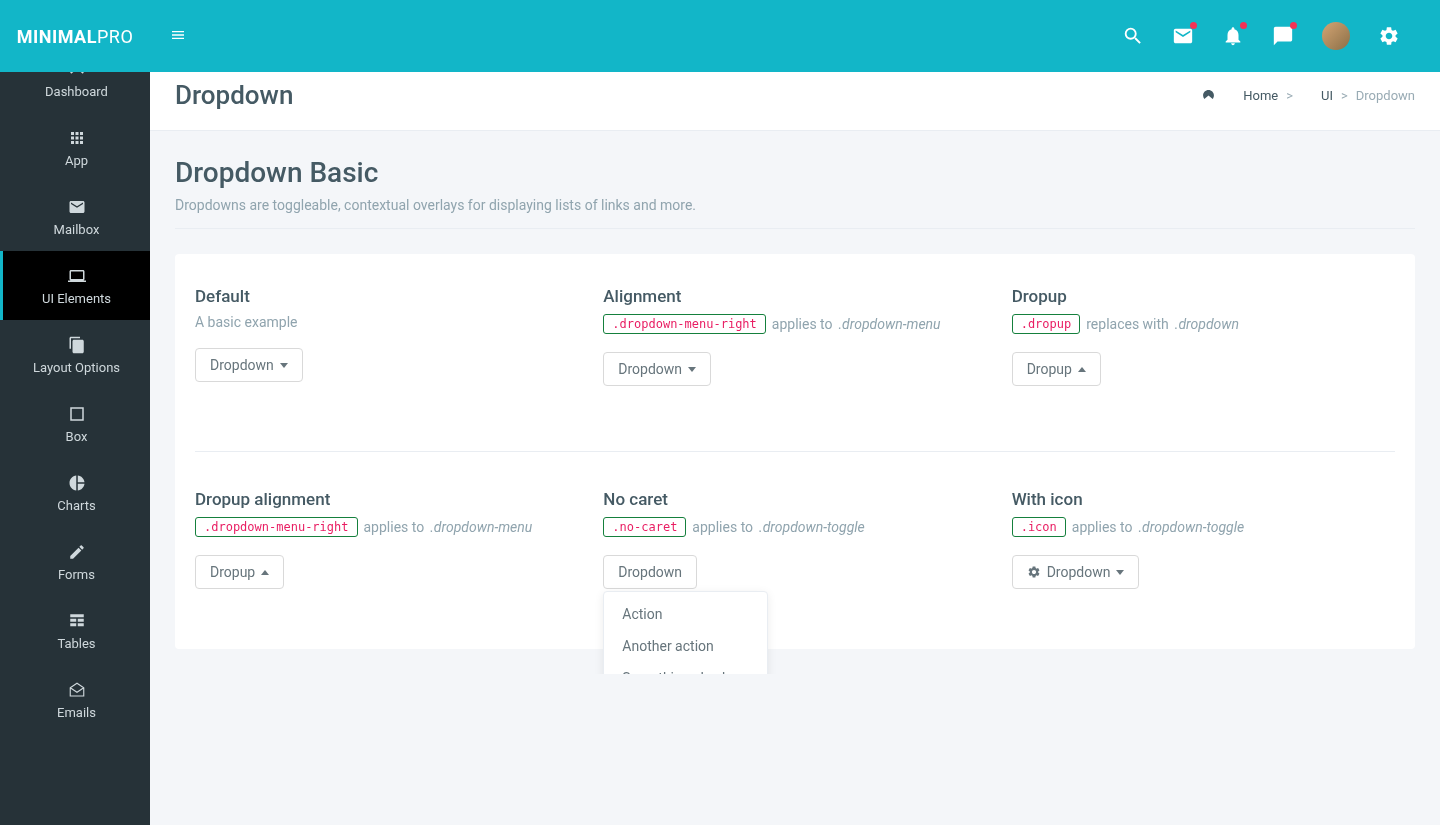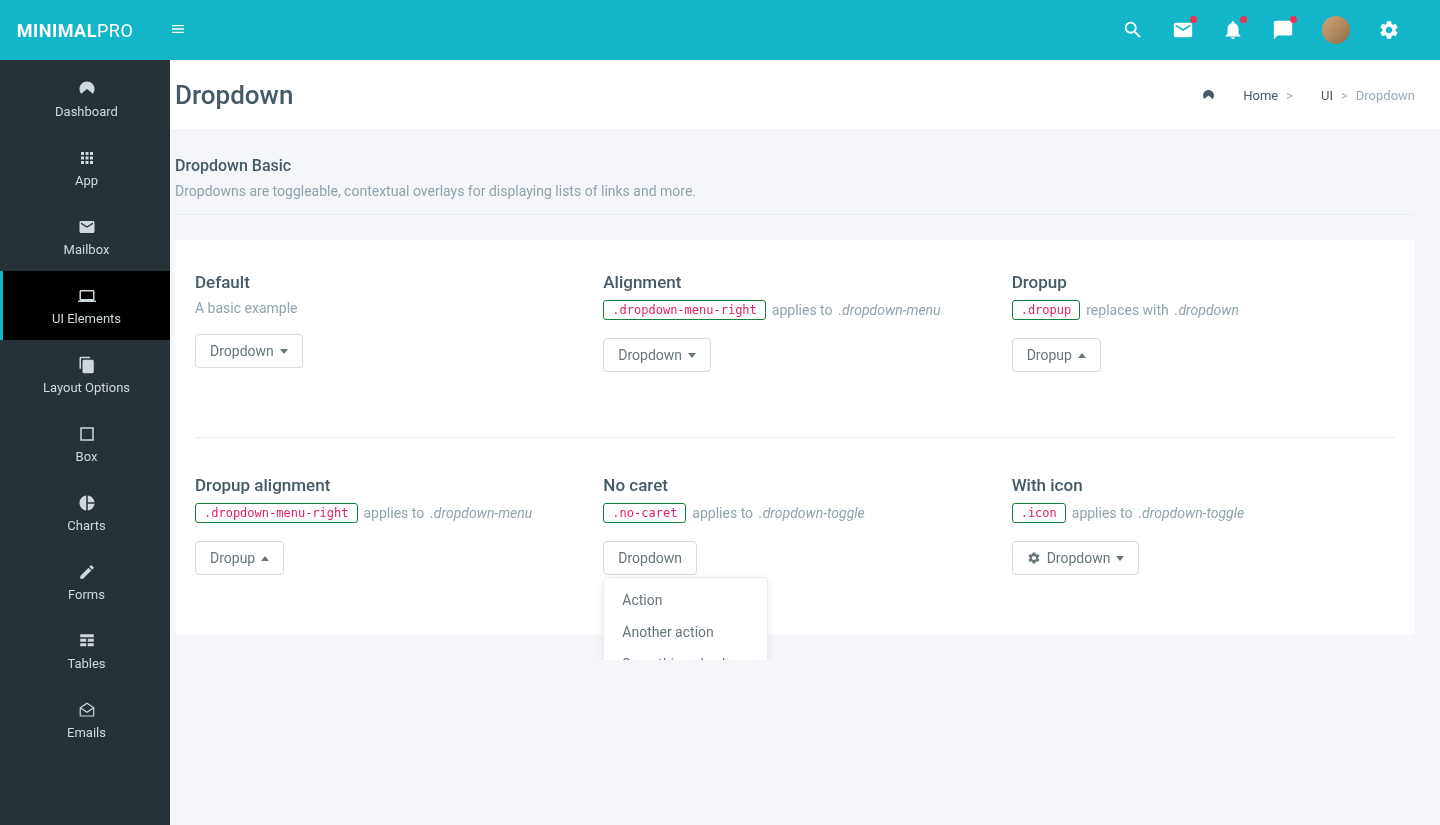--- a/index.html
+++ b/index.html
@@ -1,48 +1,48 @@
 <!DOCTYPE html>
 <html><head>
 <meta charset="utf-8">
 <style>
 * { margin: 0; padding: 0; box-sizing: border-box; }
 body { font-family: -apple-system, BlinkMacSystemFont, "Segoe UI", Roboto, "Helvetica Neue", Arial, sans-serif; background: #f4f6f9; color: #455a64; font-size: 14px; }
 
-.topbar { position: fixed; top: 0; left: 0; right: 0; height: 60px; background: #12b6c8; display: flex; align-items: center; z-index: 1000; }
+.topbar { position: fixed; top: 0; left: 0; right: 0; height: 72px; background: #12b6c8; display: flex; align-items: center; z-index: 1000; }
 .logo-box { width: 150px; height: 60px; display: flex; align-items: center; justify-content: center; }
 .logo { color: #fff; font-weight: 400; font-size: 18px; letter-spacing: 0.5px; }
 .logo-bold { font-weight: 700; }
 .topbar-actions { flex: 1; display: flex; align-items: center; padding: 0 20px; }
 .hamburger { color: #fff; font-size: 18px; cursor: pointer; }
 .topbar-right { margin-left: auto; display: flex; align-items: center; gap: 28px; padding-right: 20px; }
 .topbar-icon { color: #fff; cursor: pointer; position: relative; display: flex; align-items: center; }
 .topbar-icon svg { width: 22px; height: 22px; fill: #fff; }
 .dot { position: absolute; top: -3px; right: -3px; width: 7px; height: 7px; background: #f33155; border-radius: 50%; }
 .avatar { width: 28px; height: 28px; border-radius: 50%; background: linear-gradient(135deg, #d4a574, #8b6f47); display: inline-block; }
 
-.sidebar { position: fixed; top: 0; left: 0; bottom: 0; width: 170px; background: #263238; padding-top: 64px; overflow-y: auto; z-index: 900; }
+.sidebar { position: fixed; top: 0; left: 0; bottom: 0; width: 150px; background: #263238; padding-top: 44px; overflow-y: auto; z-index: 900; }
 .sidebar-item { display: flex; flex-direction: column; align-items: center; padding: 14px 5px; color: #cfd8dc; cursor: pointer; border-left: 3px solid transparent; }
 .sidebar-item.active { background: #000000; border-left-color: #12b6c8; }
 .sidebar-item .s-icon { height: 22px; display: flex; align-items: center; justify-content: center; margin-bottom: 4px; }
 .sidebar-item .s-icon svg { width: 18px; height: 18px; fill: #cfd8dc; }
 .sidebar-item span { font-size: 13px; text-align: center; }
 
 .main { margin-left: 150px; padding-top: 60px; }
 .page-header { background: #fff; border-bottom: 1px solid #e9edf2; padding: 20px 25px; display: flex; align-items: center; justify-content: space-between; }
 .page-title { font-size: 26px; font-weight: 500; color: #455a64; }
 .breadcrumb { font-size: 13px; color: #99abb4; display: flex; align-items: center; gap: 8px; }
 .breadcrumb a { color: #455a64; text-decoration: none; margin-left: 20px; }
 .breadcrumb .bc-icon { display: inline-flex; }
 .breadcrumb .bc-icon svg { width: 13px; height: 13px; fill: #455a64; }
 .breadcrumb .sep { color: #99abb4; }
 .breadcrumb .current { color: #99abb4; }
 
 .content { padding: 25px; }
-.section-title { font-size: 16px; font-weight: 500; color: #455a64; margin-bottom: 8px; }
+.section-title { font-size: 28px; font-weight: 500; color: #455a64; margin-bottom: 8px; }
 .section-desc { color: #90a4ae; font-size: 14px; margin-bottom: 15px; }
 .divider { border: none; border-top: 1px solid #e9edf2; margin-bottom: 25px; }
 
 .card { background: #fff; border-radius: 4px; padding: 20px; }
 .grid { display: grid; grid-template-columns: repeat(3, 1fr); gap: 25px; }
 .example { padding-bottom: 40px; }
 .ex-title { font-size: 17px; font-weight: 500; color: #455a64; margin-bottom: 8px; margin-top: 12px; }
 .ex-desc { font-size: 14px; color: #90a4ae; margin-bottom: 18px; display: flex; align-items: center; flex-wrap: wrap; gap: 6px; }
 .code-tag { display: inline-block; padding: 2px 8px; border: 1px solid #15803d; border-radius: 3px; color: #e91e63; font-family: "SFMono-Regular", Consolas, monospace; font-size: 12px; background: #fff; }
 .ex-desc em { font-style: italic; color: #90a4ae; }

